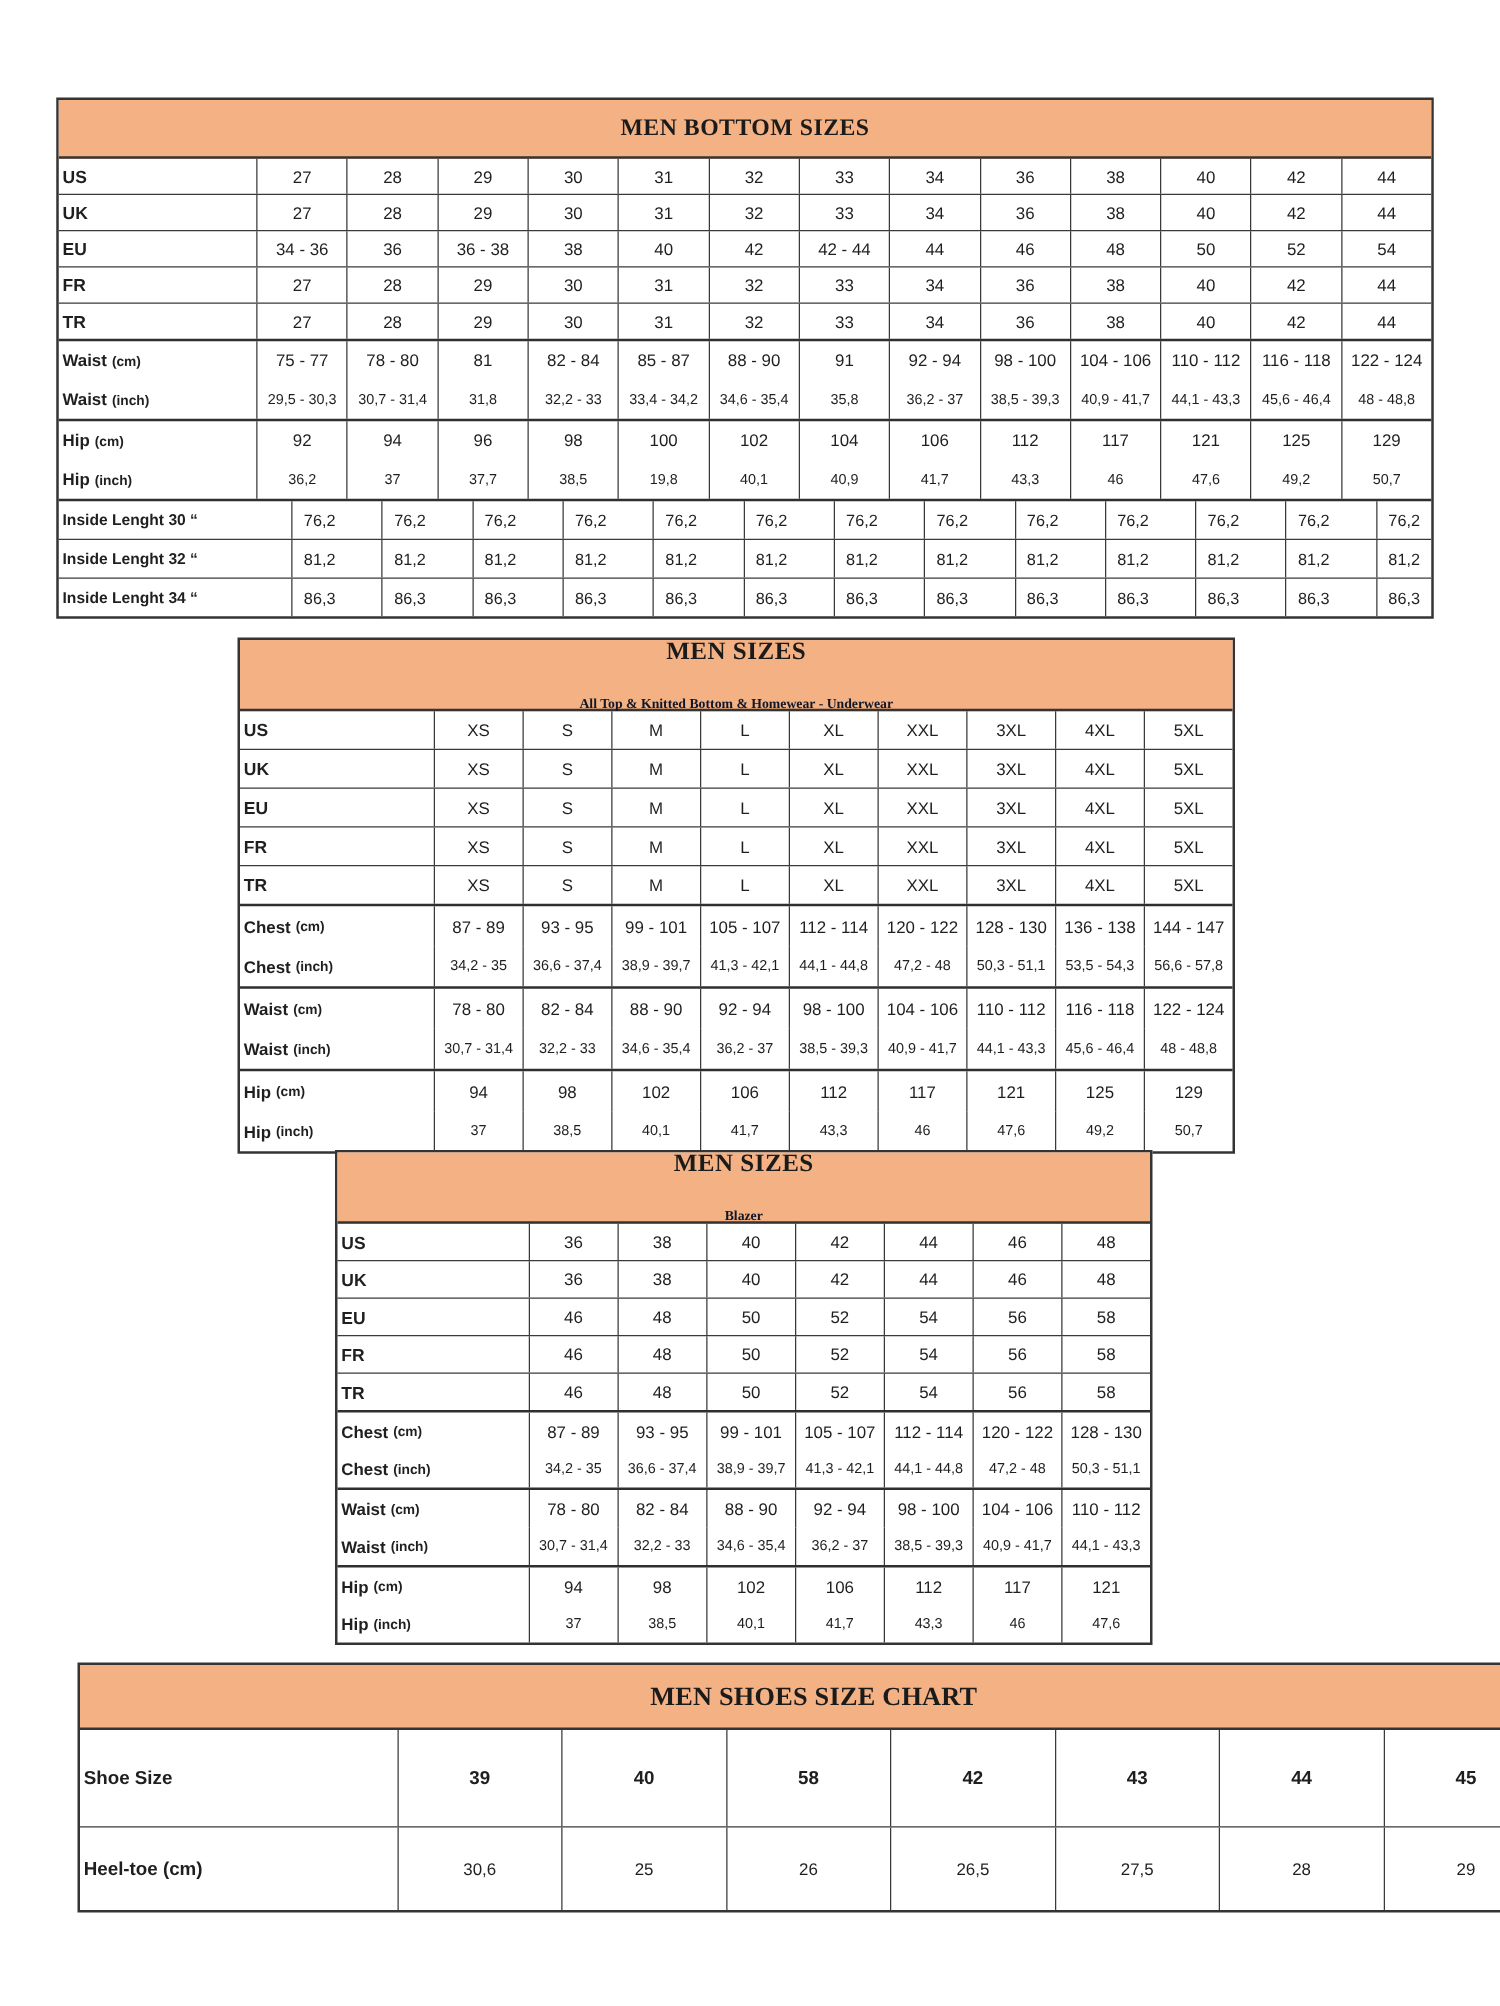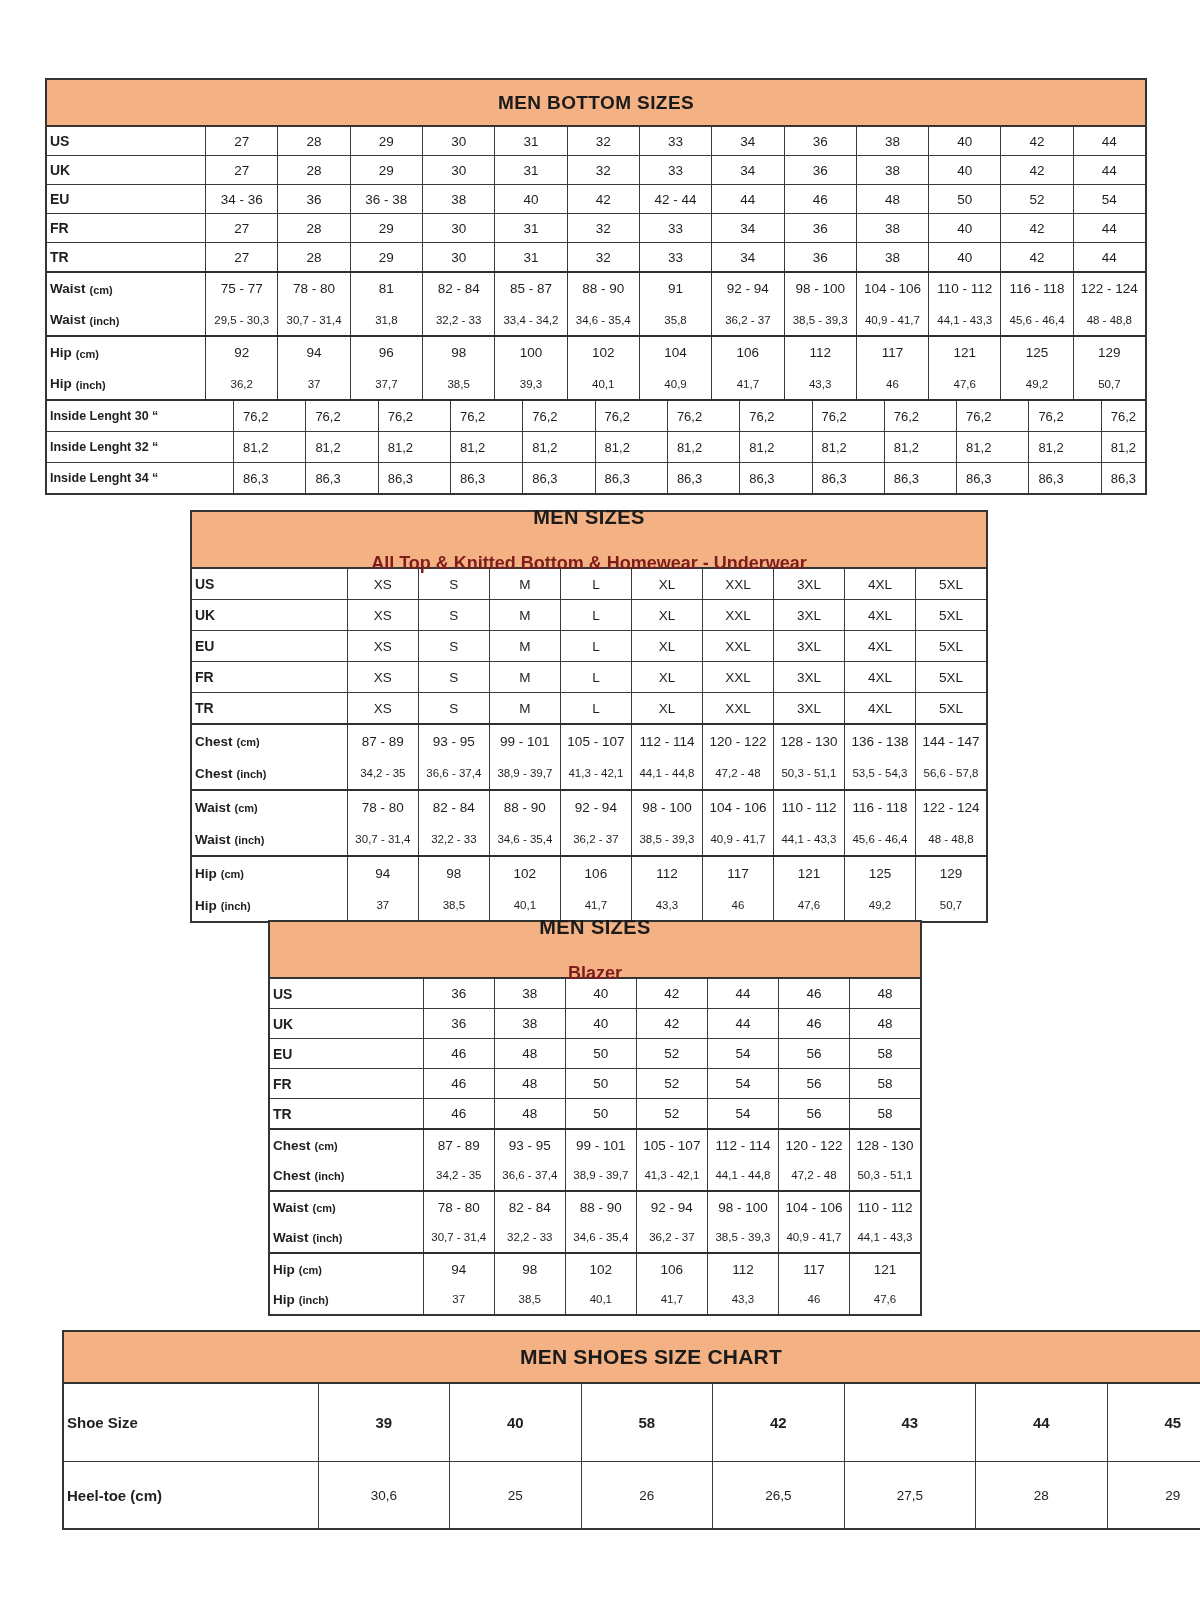--- a/index.html
+++ b/index.html
@@ -11,29 +11,29 @@
     position:absolute;box-sizing:border-box;background:#fff;
     border:2.5px solid #343434;
   }
   #t1{left:45px;top:78px;width:1102px;}
   #t2{left:190px;top:510px;width:798px;}
   #t3{left:268px;top:920px;width:654px;}
   #t4{left:62px;top:1330px;width:1178px;}
 
   .thead{
     background:#F4B183;display:flex;flex-direction:column;align-items:center;justify-content:center;
-    border-bottom:2px solid #343434;text-align:center;
+    border-bottom:2px solid #343434;text-align:center;font-family:Liberation Serif, serif;
   }
   #t1 .thead{height:45px;}
   #t2 .thead,#t3 .thead{height:55px;gap:23px;}
   #t4 .thead{height:50px;}
   .ttitle{font-weight:bold;font-size:19px;letter-spacing:.4px;color:#1b1b1b;}
   #t2 .ttitle,#t3 .ttitle{font-size:20px;}
   #t4 .ttitle{font-size:21px;letter-spacing:.2px;}
-  .tsub{font-weight:bold;font-size:18px;margin-top:1px;color:#7f1d1d;}
+  .tsub{font-weight:bold;font-size:11px;margin-top:1px;color:#0f172a;}
 
   .trow{display:grid;border-top:1.5px solid #3a3a3a;}
   .sizetable > div.trow:first-of-type{border-top:none;}
   .trow.group{border-top:2.5px solid #2f2f2f;}
   .trow.cont{border-top:none;}
   #t1 .trow{grid-template-columns:14.4% repeat(13,1fr);}
   #t2 .trow{grid-template-columns:19.5% repeat(9,1fr);}
   #t3 .trow{grid-template-columns:23.5% repeat(7,1fr);}
   #t4 .trow{grid-template-columns:21.6% repeat(7,1fr);}
 
@@ -202,21 +202,21 @@
       <div class="cell val">121</div>
       <div class="cell val">125</div>
       <div class="cell val">129</div>
     </div>
     <div class="trow inch cont">
       <div class="cell label">Hip<span class="unit">(inch)</span></div>
       <div class="cell val">36,2</div>
       <div class="cell val">37</div>
       <div class="cell val">37,7</div>
       <div class="cell val">38,5</div>
-      <div class="cell val">39,3</div>
+      <div class="cell val">19,8</div>
       <div class="cell val">40,1</div>
       <div class="cell val">40,9</div>
       <div class="cell val">41,7</div>
       <div class="cell val">43,3</div>
       <div class="cell val">46</div>
       <div class="cell val">47,6</div>
       <div class="cell val">49,2</div>
       <div class="cell val">50,7</div>
     </div>
     <div class="trow inseam group">

